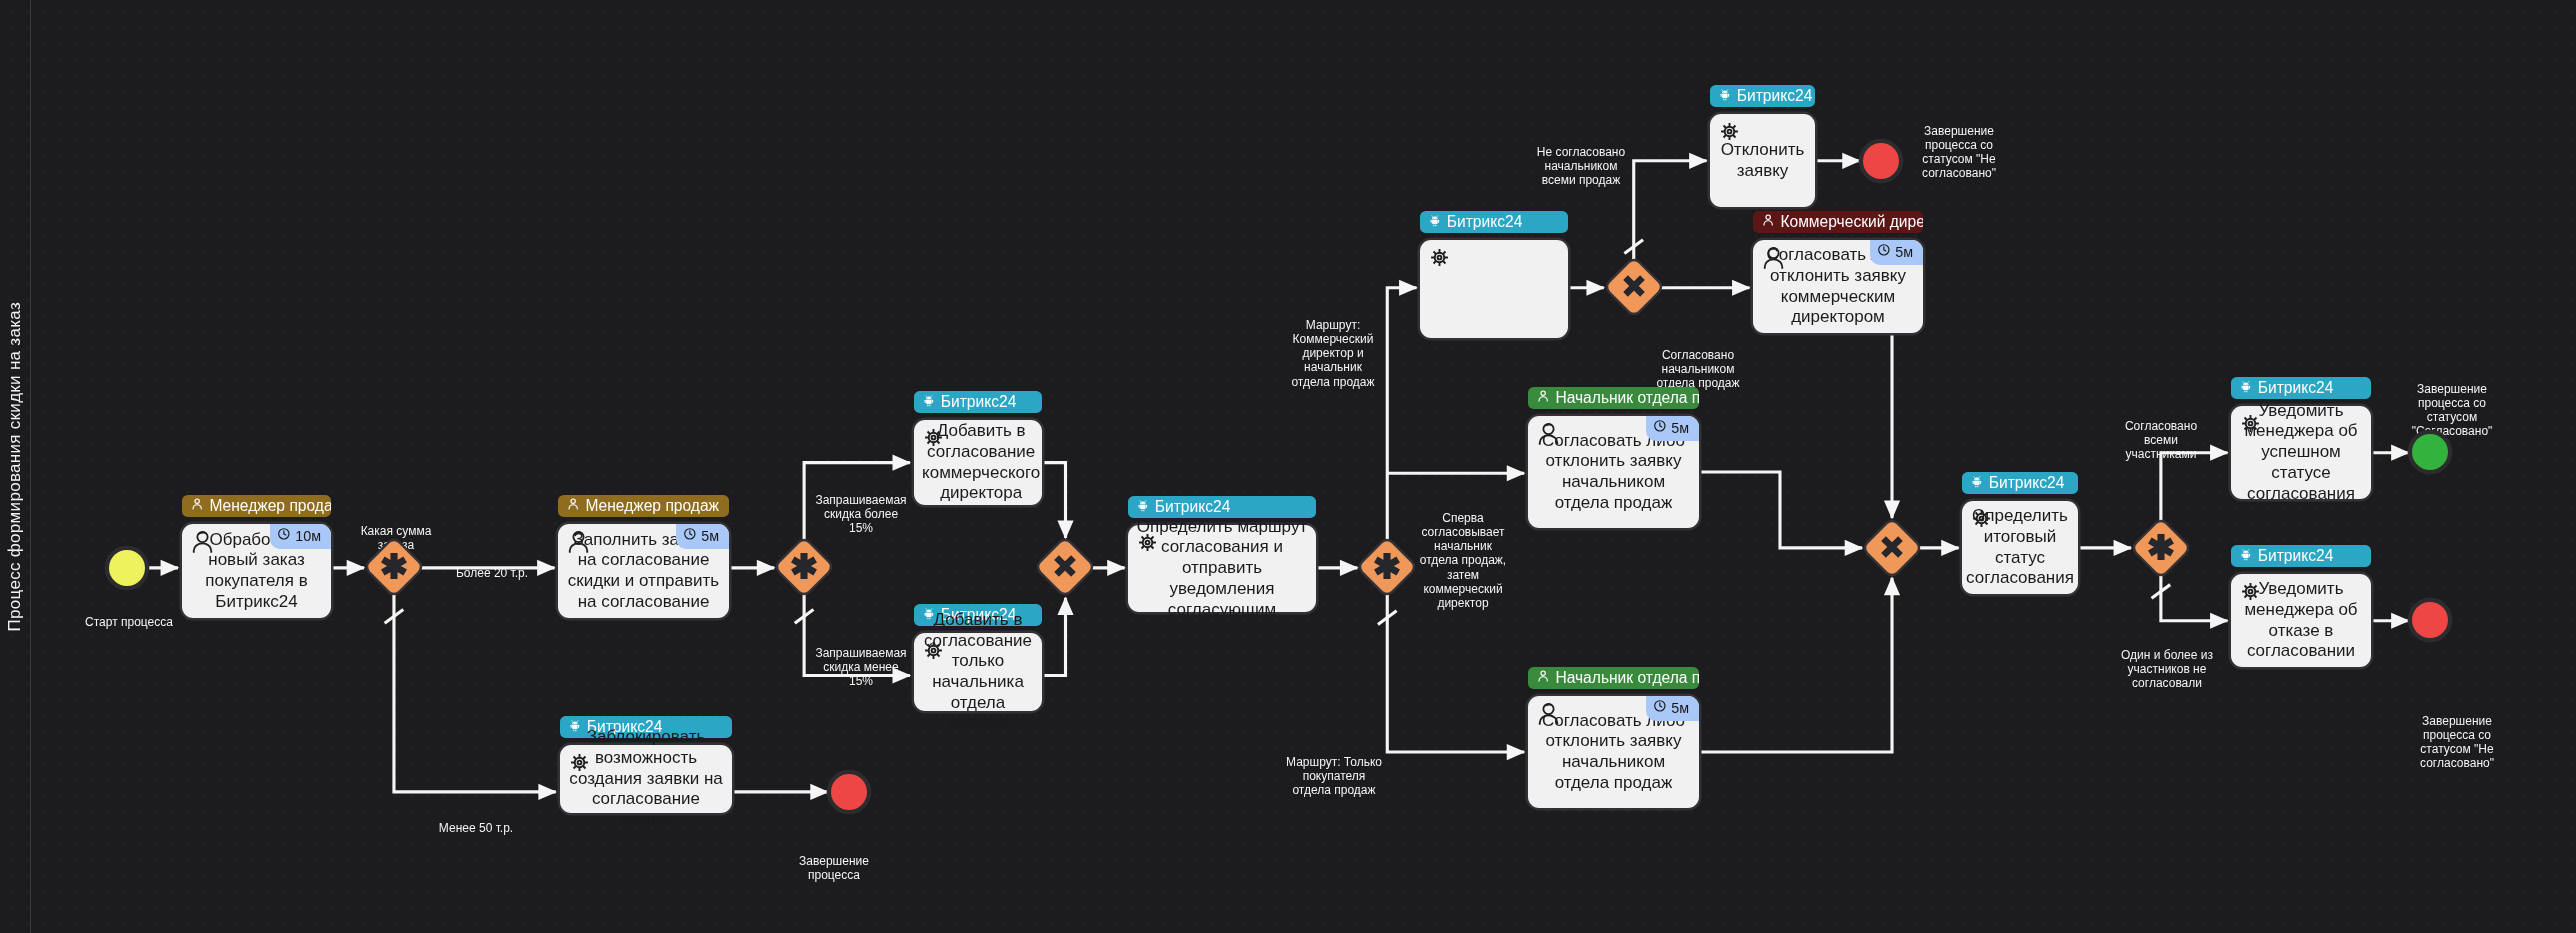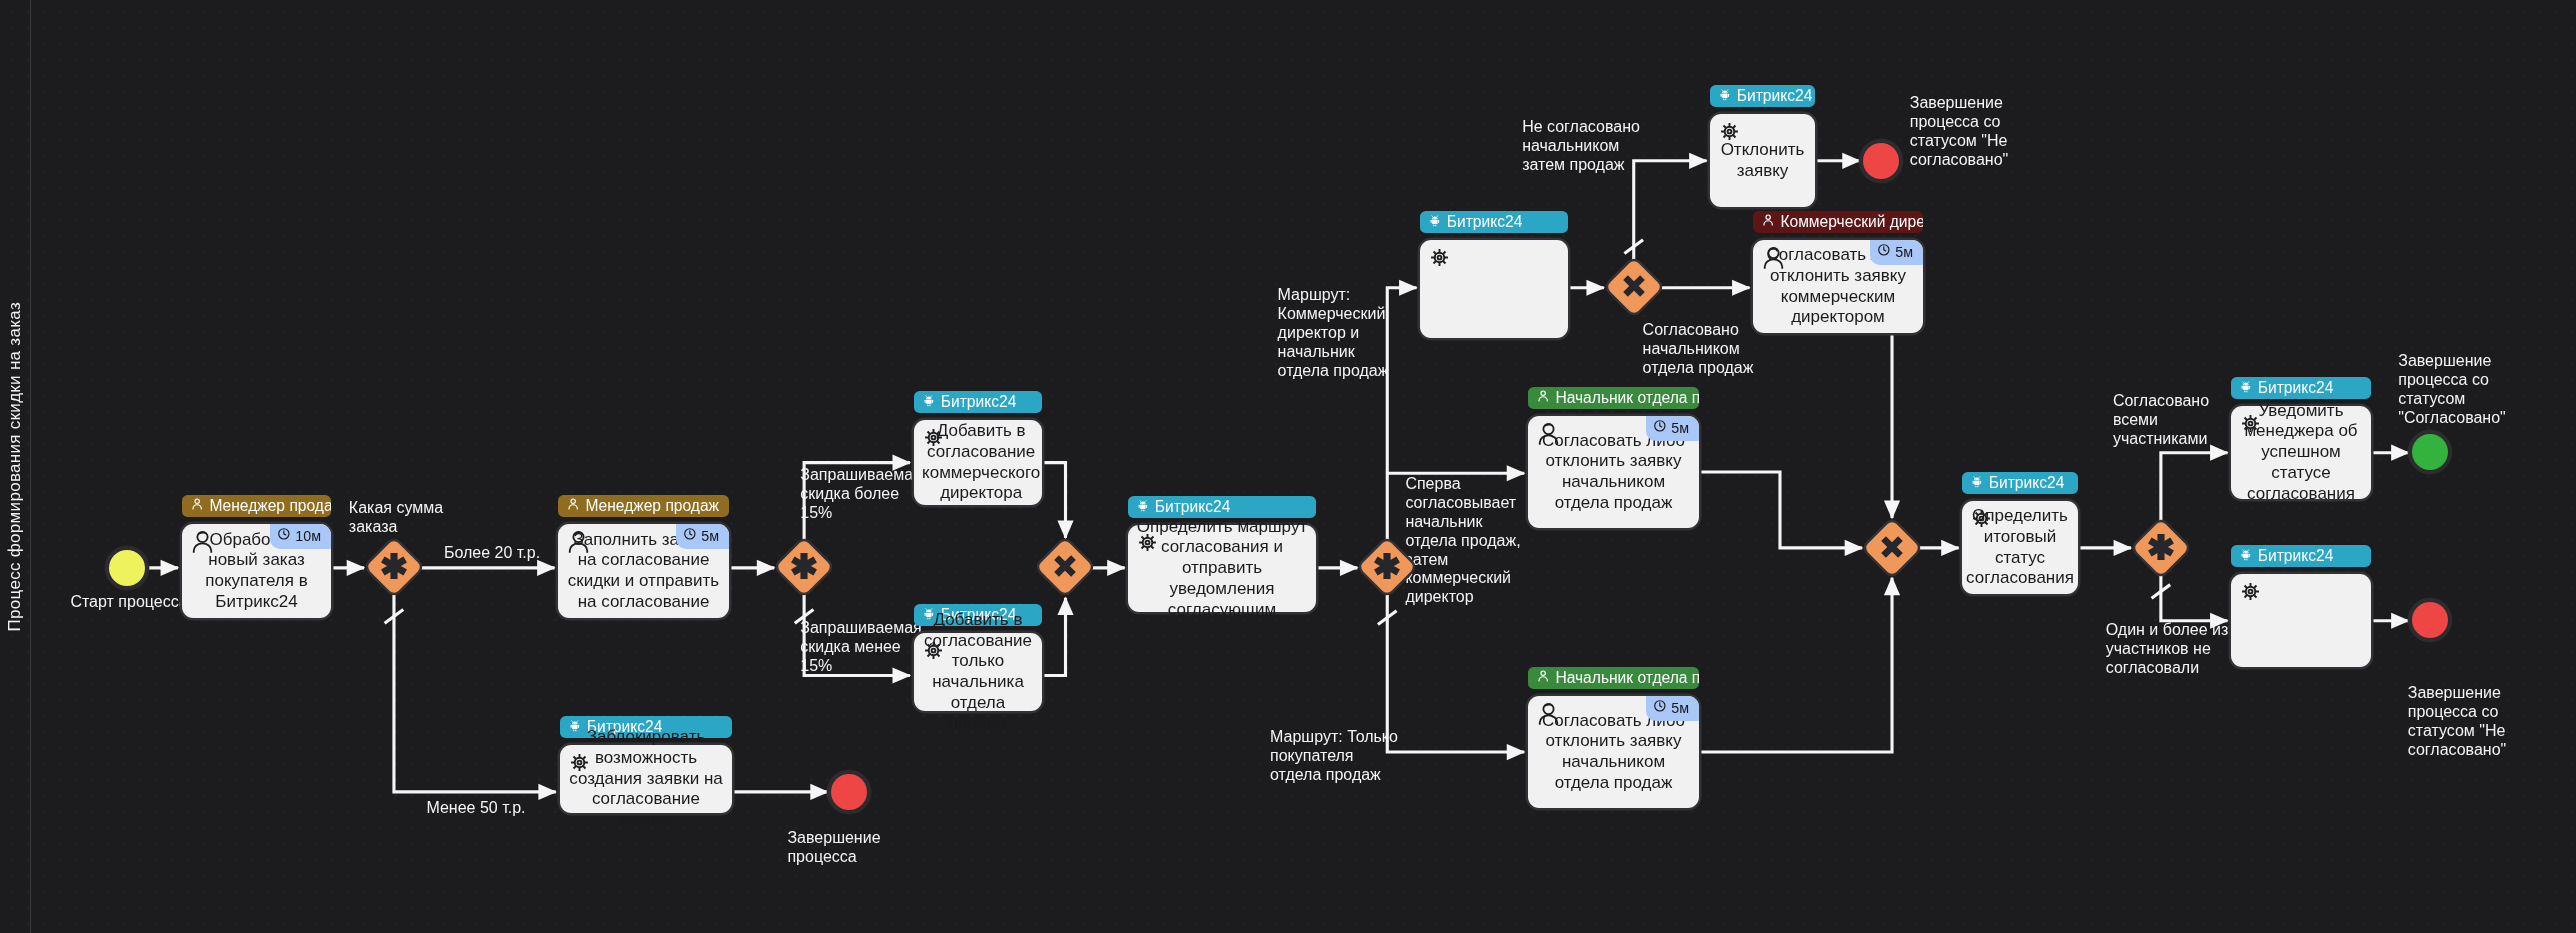--- a/index.html
+++ b/index.html
@@ -15,21 +15,21 @@
   .tick{stroke:#f5f5f5;stroke-width:5;fill:none;}
   .task{position:absolute;}
   .task-header{position:absolute;height:22.4px;border-radius:5.6px;display:flex;align-items:center;gap:5.6px;padding:0 7.5px;box-sizing:border-box;color:#fff;font-size:15.6px;white-space:nowrap;overflow:hidden;}
   .task-body{position:absolute;background:#f1f1f2;border-radius:11.2px;box-shadow:0 0 0 2.5px #323236;display:flex;align-items:center;justify-content:center;text-align:center;color:#1b1b1d;font-size:17px;line-height:1.22;padding:8.7px;box-sizing:border-box;}
   .task-icon{position:absolute;left:5.6px;top:4.4px;}
   .timer{position:absolute;right:0;top:0;height:25px;background:#a9c8f8;border-radius:0 11.2px 0 10px;display:flex;align-items:center;gap:4.4px;padding:0 10px 0 7.5px;color:#17171a;font-size:14.3px;}
   .gateway{position:absolute;width:52px;height:52px;}
   .gateway .diamond{position:absolute;left:6.2px;top:6.2px;width:40px;height:40px;background:#f0975a;border-radius:6.2px;transform:rotate(45deg);box-shadow:0 0 0 2.5px #323236;}
   .gateway .gicon{position:absolute;left:50%;top:50%;transform:translate(-50%,-50%);}
   .event{position:absolute;width:36px;height:36px;border-radius:50%;box-shadow:0 0 0 4.4px #2c2c2e;}
-  .flow-label{position:absolute;transform:translate(-50%,-50%);color:#f5f5f5;font-size:16px;line-height:1.18;white-space:pre-line;}
+  .flow-label{position:absolute;transform:translate(-50%,-50%);color:#f5f5f5;font-size:12px;line-height:1.18;text-align:center;white-space:pre-line;margin-top:20px;}
 </style>
 </head>
 <body>
 
 <div id="stage">
   <div class="pool-title">
     <span>Процесс формирования скидки на заказ</span>
   </div>
   <div class="pool-divider"></div>
   <svg class="wires" width="2576" height="934" viewBox="0 0 4139 1500">
@@ -96,21 +96,21 @@
 начальник
 отдела продаж,
 затем
 коммерческий
 директор</div>
       <div class="flow-label" style="left: 1334px; top: 756px;">Маршрут: Только
 покупателя
 отдела продаж</div>
       <div class="flow-label" style="left: 1581px; top: 146px;">Не согласовано
 начальником
-затем продаж</div>
+всеми продаж</div>
       <div class="flow-label" style="left: 1698px; top: 349px;">Согласовано
 начальником
 отдела продаж</div>
       <div class="flow-label" style="left: 2161px; top: 420px;">Согласовано
 всеми
 участниками</div>
       <div class="flow-label" style="left: 2167px; top: 649px;">Один и более из
 участников не
 согласовали</div>
       <div class="flow-label" style="left: 834px; top: 848px;">Завершение
@@ -444,20 +444,21 @@
       <span class="hlabel">Битрикс24</span>
     </div>
     <div class="task-body" style="left: 0px; top: 29px; width: 140px; height: 93px;">
       <span class="task-icon"><svg viewBox="0 0 48 48" width="27" height="27">
               <g stroke="#1e1e20" stroke-width="3.4" fill="none">
                 <circle cx="24" cy="24" r="8.5"></circle>
                 <circle cx="24" cy="24" r="3.4"></circle>
                 <path d="M24 9v6M24 33v6M9 24h6M33 24h6M13.4 13.4l4.3 4.3M30.3 30.3l4.3 4.3M34.6 13.4l-4.3 4.3M17.7 30.3l-4.3 4.3"></path>
               </g>
             </svg></span>
+      <span class="ttext">Уведомить менеджера об отказе в согласовании</span>
     </div>
   </div>
       <div class="task" style="left: 560px; top: 716px;">
     <div class="task-header" style="left: 0px; top: 0px; width: 172px; background: rgb(43, 167, 197);">
       <span class="hicon"><svg viewBox="0 0 24 24" width="13.7" height="13.7" fill="currentColor">
               <path d="M7.2 9.2a4.8 4.8 0 0 1 9.6 0z"></path>
               <circle cx="9.7" cy="7.6" r=".75" fill="#2ba7c5"></circle>
               <circle cx="14.3" cy="7.6" r=".75" fill="#2ba7c5"></circle>
               <path d="M8 4.6 6.7 2.9M16 4.6 17.3 2.9" stroke="currentColor" stroke-width="1.1" stroke-linecap="round"></path>
               <rect x="7.2" y="10" width="9.6" height="7.6" rx="1.2"></rect>

